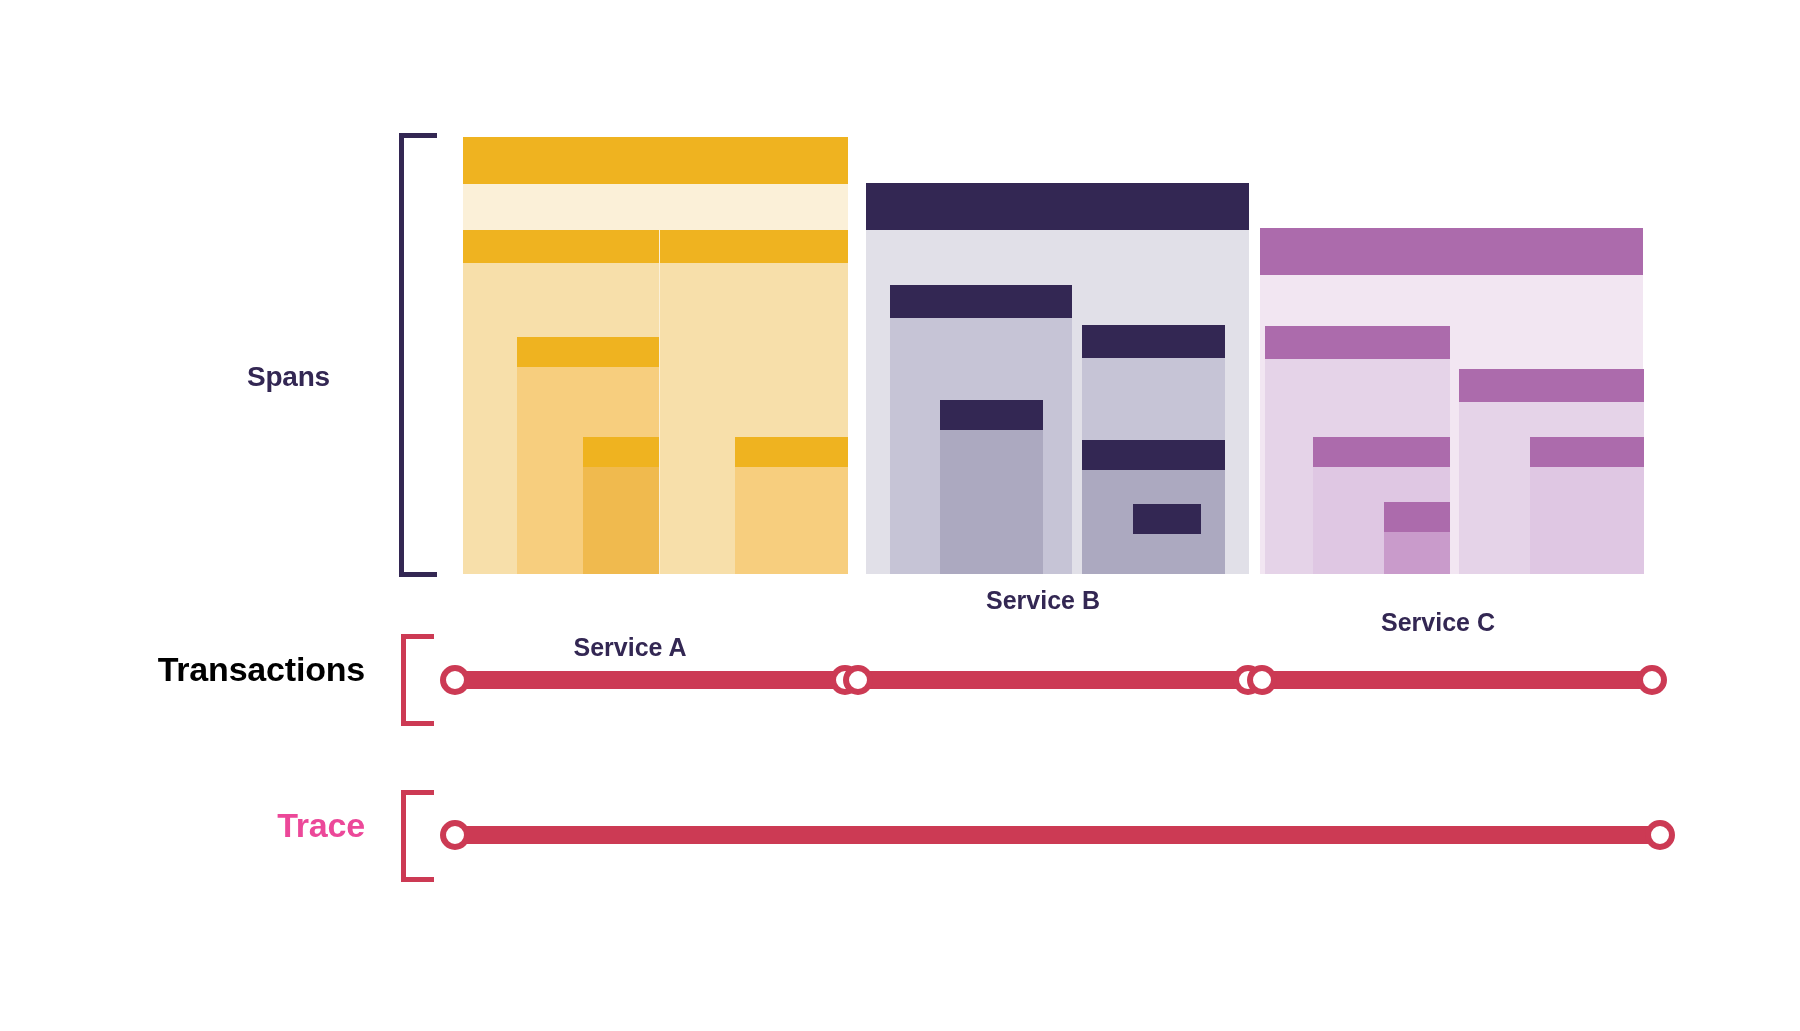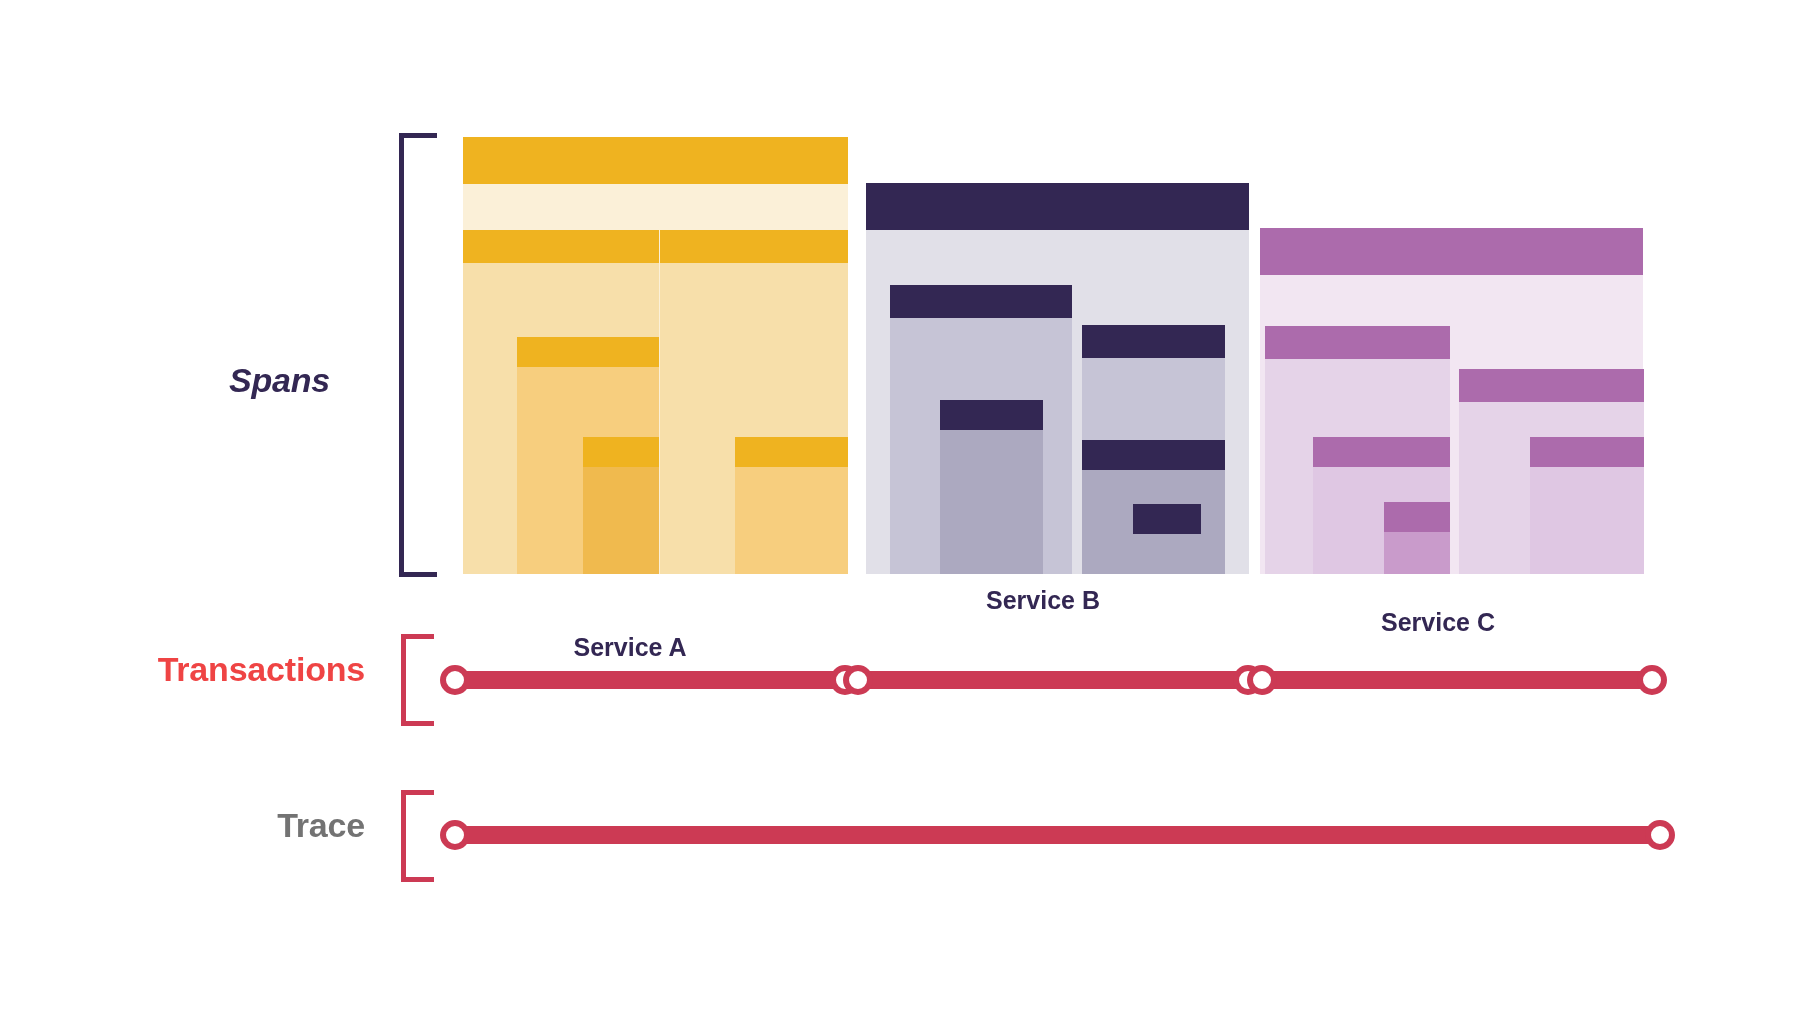--- a/index.html
+++ b/index.html
@@ -26,35 +26,34 @@
 
   
   .row-label {
     position: absolute;
     font-weight: bold;
     letter-spacing: -0.2px;
     white-space: nowrap;
     text-align: right;
   }
   .label-spans {
-    font-size: 34px;
+    font-size: 28px;
     color: #332753;
     right: 1470px;
     top: 361px;
-    font-style: italic;
   }
   .label-transactions {
     font-size: 34px;
-    color: #ef4444;
+    color: #000000;
     right: 1435px;
     top: 650px;
   }
   .label-trace {
     font-size: 34px;
-    color: #737373;
+    color: #ec4899;
     right: 1435px;
     top: 806px;
     text-align: center;
   }
 
   
   .bracket {
     position: absolute;
     box-sizing: border-box;
     border-style: solid;

